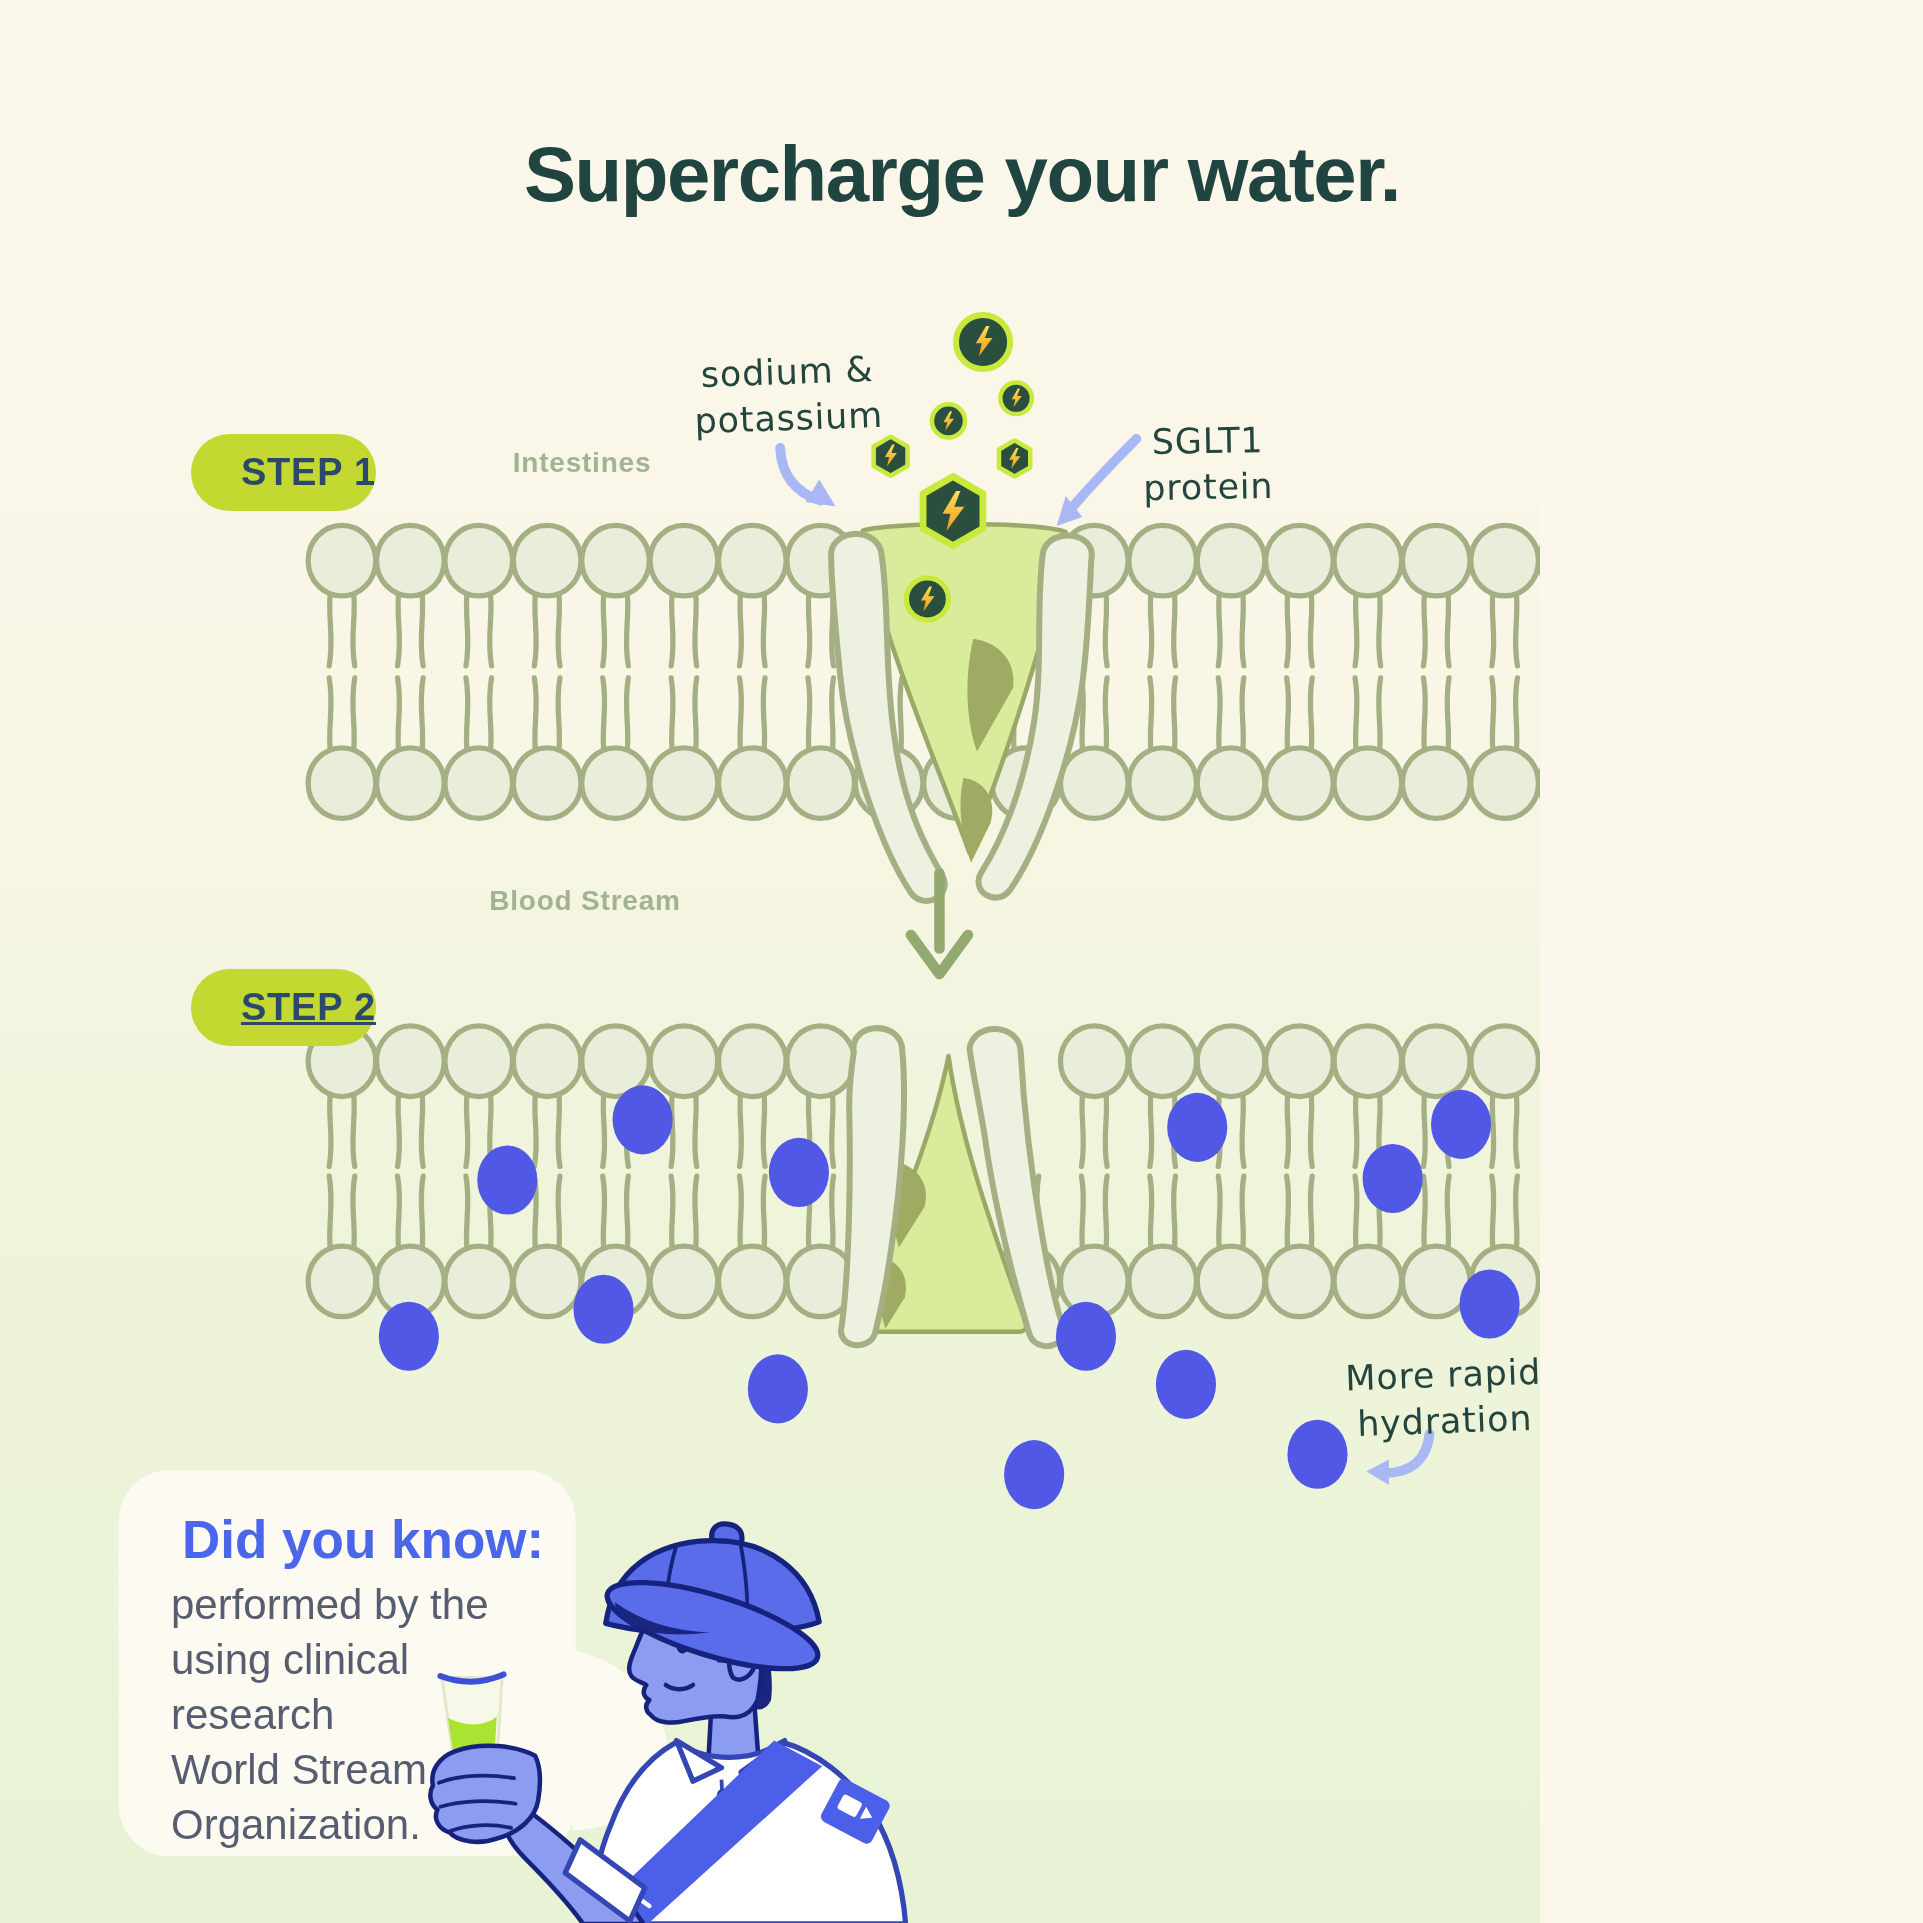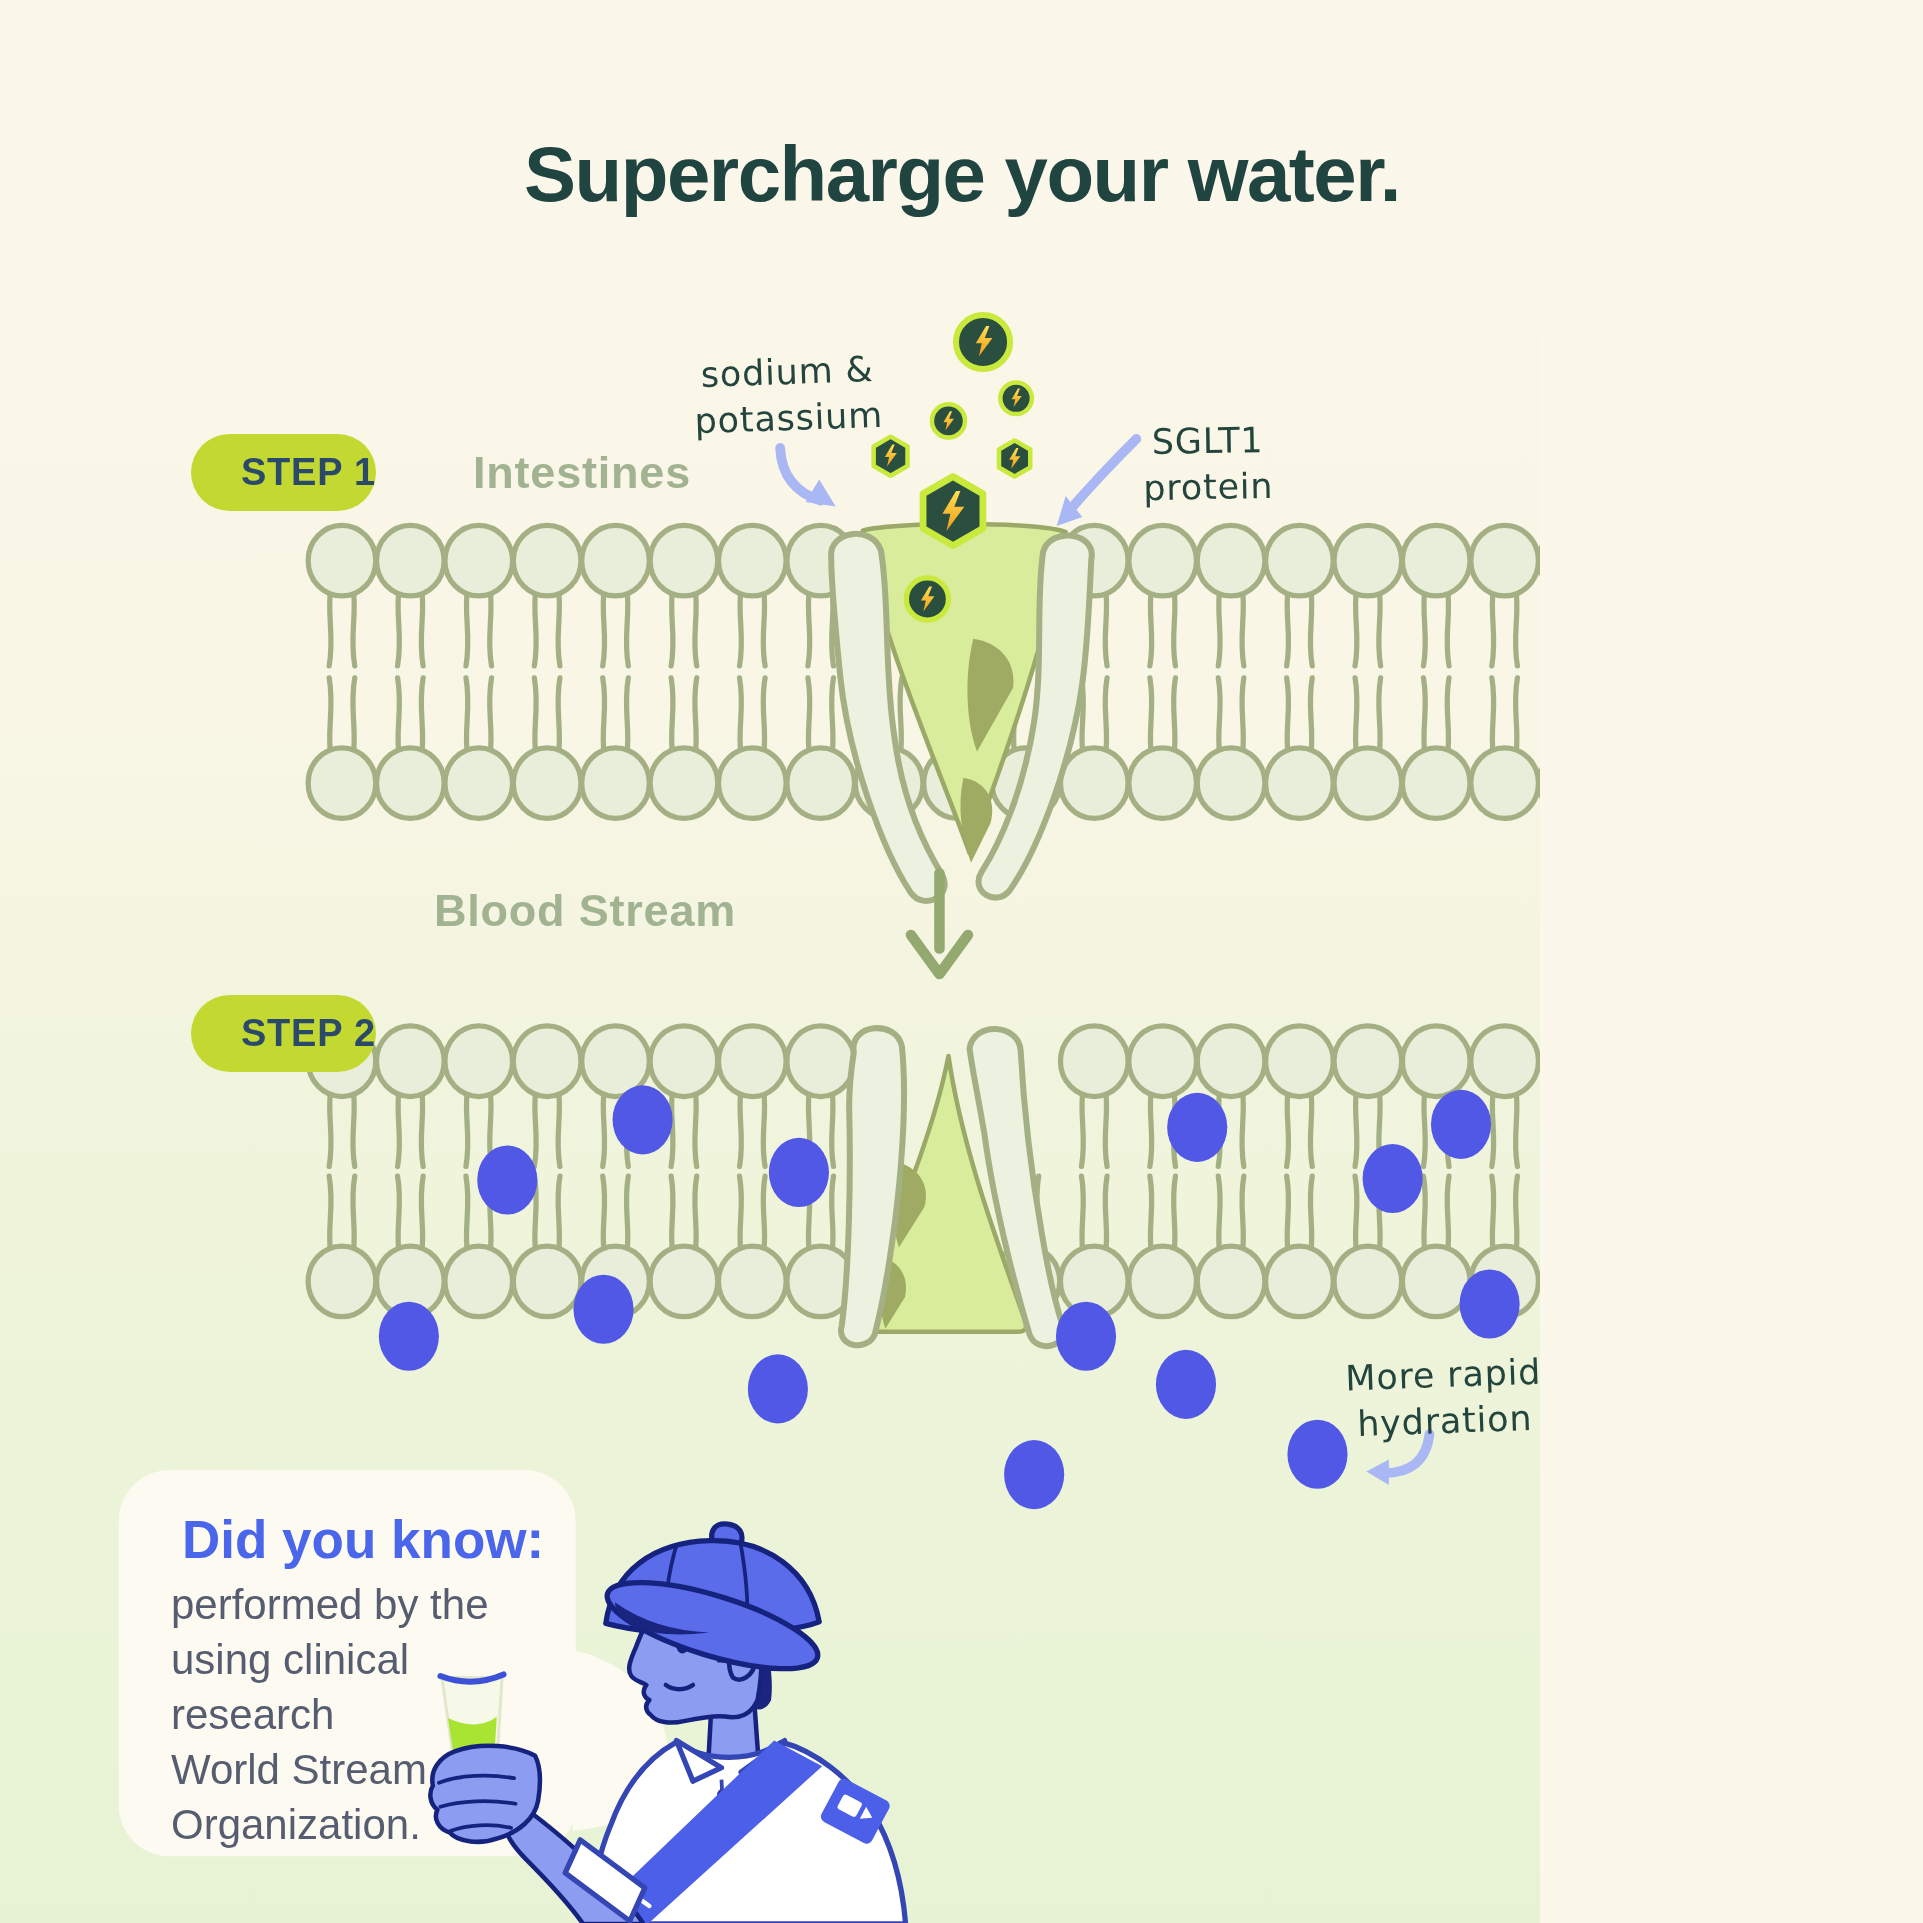--- a/index.html
+++ b/index.html
@@ -14,21 +14,21 @@
   .title{
     left:0;top:129px;width:1924px;text-align:center;
     font-size:78px;font-weight:bold;letter-spacing:-1.5px;color:#20443f;
   }
   .step-badge{
     left:191px;width:185px;height:77px;border-radius:39px;background:#c3d932;
     display:flex;align-items:center;justify-content:flex-end;
     font-size:38px;font-weight:bold;letter-spacing:0.8px;color:#2b4a6a;
   }
   .sage-label{
-    color:#a2b392;font-weight:bold;font-size:45px;letter-spacing:0.8px;white-space:nowrap;
+    color:#a2b392;font-weight:bold;font-size:28px;letter-spacing:0.8px;white-space:nowrap;
   }
   .hand{
     font-family:"DejaVu Sans",sans-serif;color:#24453d;font-size:35px;font-weight:500;
     letter-spacing:0.8px;text-align:center;line-height:1.3;white-space:nowrap;
   }
   .center-x{transform:translateX(-50%);}
   .bubble-heading{
     left:182px;top:1509px;font-size:53px;font-weight:bold;color:#4a66ea;letter-spacing:0px;
   }
   .bubble-body{
@@ -308,21 +308,21 @@
     <div>potassium</div>
   </div>
 
   <div class="txt hand center-x" style="left:1208px;top:419px;transform:translateX(-50%) rotate(-1deg);">
     <div>SGLT1</div>
     <div>protein</div>
   </div>
 
   <div class="txt sage-label center-x" style="left:585px;top:885px;">Blood Stream</div>
 
-  <div class="txt step-badge" style="top:995px;">
+  <div class="txt step-badge" style="top:969px;text-decoration:underline;">
     <span>STEP 2</span>
   </div>
 
   <div class="txt hand center-x" style="left:1444px;top:1353px;transform:translateX(-50%) rotate(-2deg);">
     <div>More rapid</div>
     <div>hydration</div>
   </div>
 
   <div class="txt bubble-heading">Did you know:</div>
   <div class="txt bubble-body">

